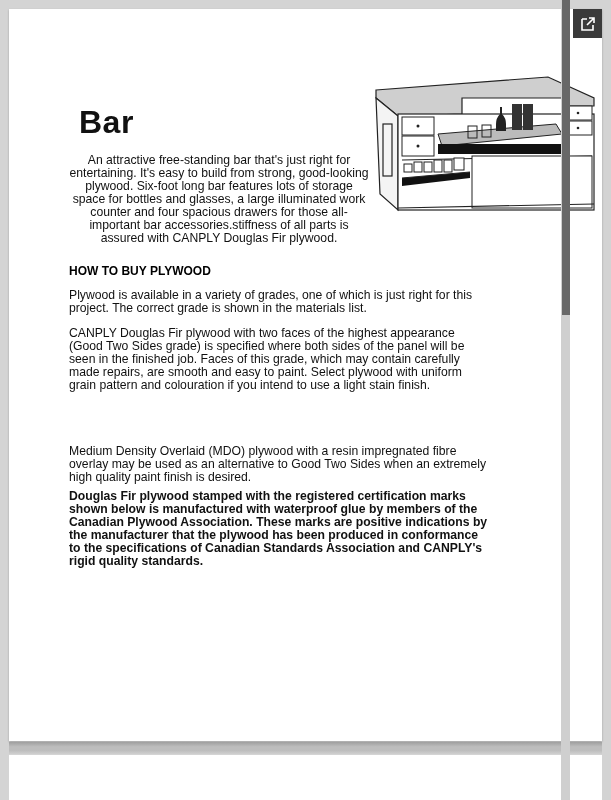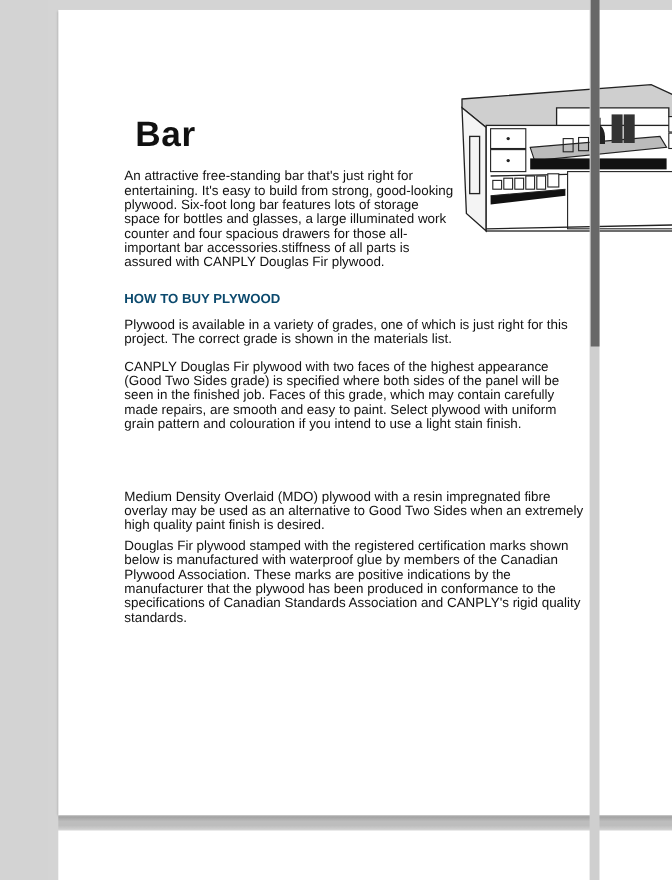--- a/index.html
+++ b/index.html
@@ -1,21 +1,21 @@
 <!DOCTYPE html>
 <html><head>
 <meta charset="utf-8">
 <style>
   html, body { margin:0; padding:0; }
   body {
     width:611px; height:800px; overflow:hidden; position:relative;
     background:#d3d3d3;
     font-family:"Liberation Sans", sans-serif;
   }
-  .viewer { position:absolute; left:0; top:0; width:501px; height:800px; background:#d4d4d4;margin-left:44px; }
+  .viewer { position:absolute; left:0; top:0; width:570px; height:800px; background:#d4d4d4; }
   .page {
     position:absolute; left:9px; top:9px; width:593px; height:732px;
     background:#ffffff; box-shadow:0 1px 2px rgba(0,0,0,0.25);
   }
   .page-gap {
     position:absolute; left:9px; top:742px; width:593px; height:12px;
     background:linear-gradient(#9f9f9f,#bdbdbd 40%,#bdbdbd 70%,#cfcfcf);
   }
   .page2 {
     position:absolute; left:9px; top:755px; width:593px; height:60px; background:#ffffff;
@@ -26,27 +26,27 @@
     position:absolute; left:573px; top:9px; width:29px; height:29px;
     background:#3a3a3a; display:flex; align-items:center; justify-content:center; cursor:pointer;
   }
   .title {
     position:absolute; left:79px; top:104px; font-size:32px; font-weight:bold; color:#111; margin:0;
     letter-spacing:0.5px;
   }
   .para {
     position:absolute; left:69px; font-size:12.2px; line-height:13px; color:#111; margin:0;
   }
-  .intro { top:154px; width:300px; }
-  .heading { position:absolute; left:69px; top:264px; font-size:12px; font-weight:bold; color:#0c4a6e; margin:0; }
+  .intro { top:154px; width:300px;text-align:center; }
+  .heading { position:absolute; left:69px; top:264px; font-size:12px; font-weight:bold; color:#000000; margin:0; }
   .p1 { top:289px; width:420px; }
   .p2 { top:327px; width:420px; }
   .p3 { top:403px; width:420px; }
   .p4 { top:445px; width:420px; }
-  .p5 { top:490px; width:420px; }
+  .p5 { top:490px; width:420px;font-weight:bold; }
   .illustration { position:absolute; left:372px; top:74px; width:226px; height:138px; }
 </style>
 </head>
 <body>
 
 <div class="viewer">
   <div class="page">
   </div>
 
   <h1 class="title">Bar</h1>

